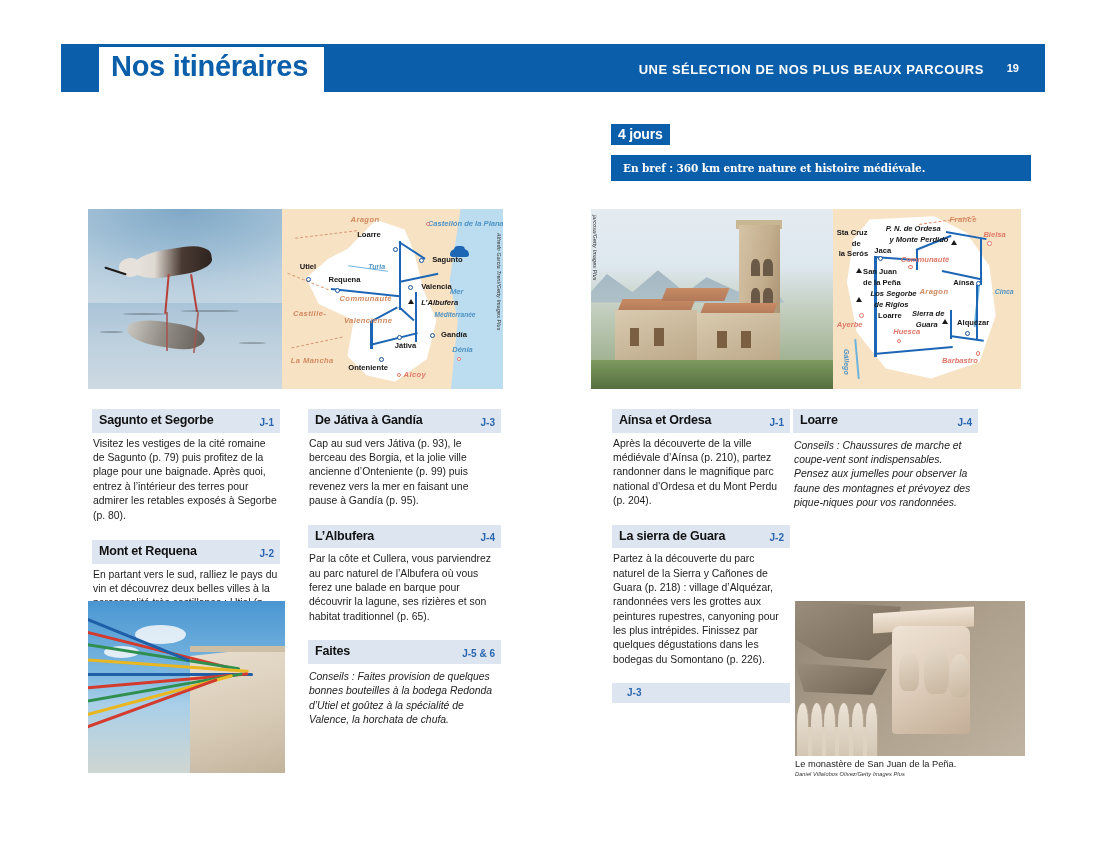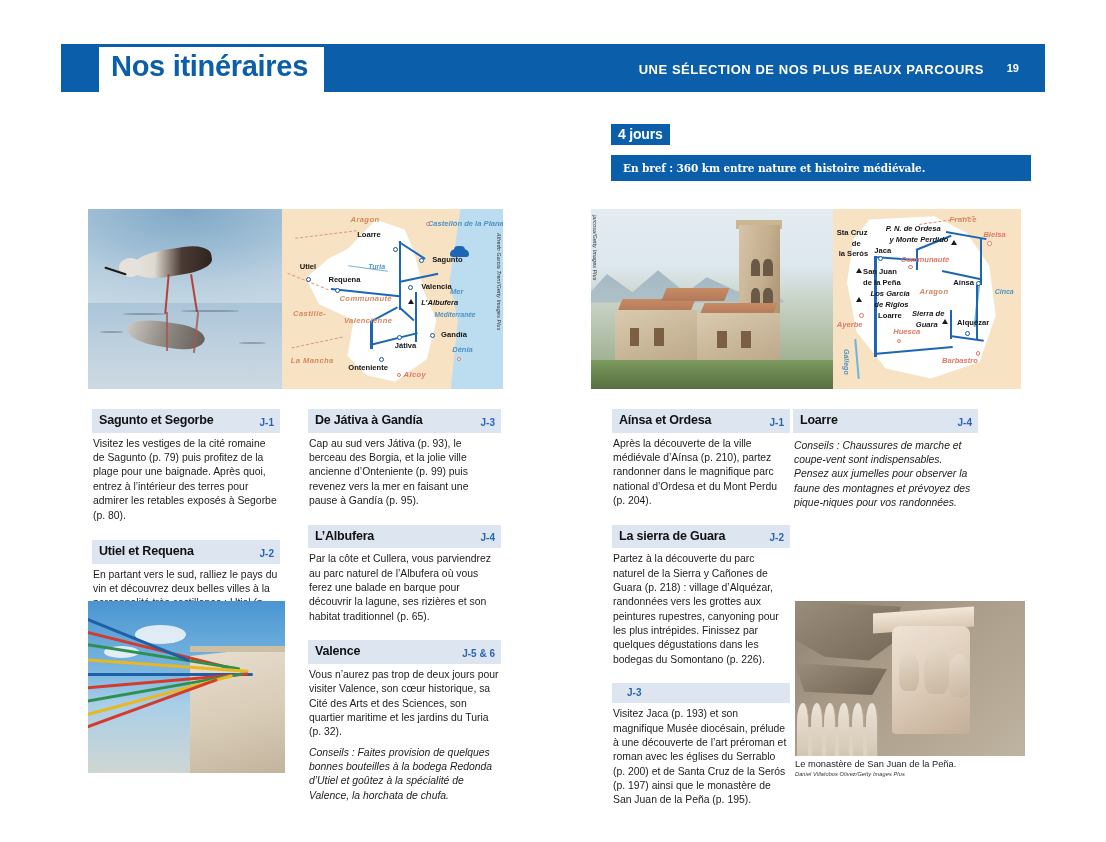--- a/index.html
+++ b/index.html
@@ -355,21 +355,21 @@
   <div class="col" style="left:92px; top:409px; width:188px;">
     <div class="entry">
       <div class="entry-head">
         <div class="entry-name">Sagunto et Segorbe</div>
         <div class="entry-tag">J-1</div>
       </div>
       <div class="entry-body">Visitez les vestiges de la cité romaine de Sagunto (p. 79) puis profitez de la plage pour une baignade. Après quoi, entrez à l’intérieur des terres pour admirer les retables exposés à Segorbe (p. 80).</div>
     </div>
     <div class="entry" style="margin-top:17px;">
       <div class="entry-head">
-        <div class="entry-name">Utiel et Requena</div>
+        <div class="entry-name">Mont et Requena</div>
         <div class="entry-tag">J-2</div>
       </div>
       <div class="entry-body">En partant vers le sud, ralliez le pays du vin et découvrez deux belles villes à la personnalité très castillanes : Utiel (p. 67) et Requena (p. 66).</div>
     </div>
   </div>
 
   <div class="col" style="left:296px; top:409px; width:193px;margin-left:12px;">
     <div class="entry">
       <div class="entry-head">
         <div class="entry-name">De Játiva à Gandía</div>
@@ -379,24 +379,23 @@
     </div>
     <div class="entry" style="margin-top:16px;">
       <div class="entry-head">
         <div class="entry-name">L’Albufera</div>
         <div class="entry-tag">J-4</div>
       </div>
       <div class="entry-body">Par la côte et Cullera, vous parviendrez au parc naturel de l’Albufera où vous ferez une balade en barque pour découvrir la lagune, ses rizières et son habitat traditionnel (p. 65).</div>
     </div>
     <div class="entry" style="margin-top:16px;">
       <div class="entry-head">
-        <div class="entry-name">Valence</div>
+        <div class="entry-name">Faites</div>
         <div class="entry-tag">J-5 &amp; 6</div>
       </div>
-      <div class="entry-body">Vous n’aurez pas trop de deux jours pour visiter Valence, son cœur historique, sa Cité des Arts et des Sciences, son quartier maritime et les jardins du Turia (p. 32).</div>
       <div class="entry-tip">Conseils : Faites provision de quelques bonnes bouteilles à la bodega Redonda d’Utiel et goûtez à la spécialité de Valence, la horchata de chufa.</div>
     </div>
   </div>
 
   <div class="photo-block" style="left:88px; top:601px; width:197px;">
     <div class="photo ph-ribbons" style="width:197px; height:172px;">
       <div class="cloud" style="left:24%; top:14%; width:26%; height:11%;"></div>
       <div class="cloud" style="left:8%; top:26%; width:18%; height:7%;"></div>
       <div class="bldg"></div>
       <div class="cornice" style="top:26%;"></div>
@@ -481,21 +480,21 @@
         <div class="m-lbl city" style="left:2%; top:11%;">Sta Cruz</div>
         <div class="m-lbl city" style="left:10%; top:17%;">de</div>
         <div class="m-lbl city" style="left:3%; top:23%;">la Serós</div>
         <div class="m-lbl city" style="left:22%; top:21%;">Jaca</div>
         <div class="m-dot" style="left:24%; top:26%;"></div>
         <div class="m-lbl sea" style="left:36%; top:26%; color:#e0796a;">Communauté</div>
         <div class="m-dot pink" style="left:40%; top:31%;"></div>
         <div class="m-lbl city" style="left:16%; top:33%;">San Juan</div>
         <div class="m-lbl city" style="left:16%; top:39%;">de la Peña</div>
         <div class="m-tri" style="left:12%; top:33%;"></div>
-        <div class="m-lbl park" style="left:20%; top:45%;">Los Garcia</div>
+        <div class="m-lbl park" style="left:20%; top:45%;">Los Segorbe</div>
         <div class="m-lbl park" style="left:22%; top:51%;">de Riglos</div>
         <div class="m-tri" style="left:12%; top:49%;"></div>
         <div class="m-lbl region" style="left:46%; top:44%;">Aragon</div>
         <div class="m-lbl city" style="left:24%; top:57%;">Loarre</div>
         <div class="m-lbl city" style="left:64%; top:39%;">Aínsa</div>
         <div class="m-dot" style="left:76%; top:40%;"></div>
         <div class="m-lbl water" style="left:86%; top:44%;">Cinca</div>
         <div class="m-lbl park" style="left:42%; top:56%;">Sierra de</div>
         <div class="m-lbl park" style="left:44%; top:62%;">Guara</div>
         <div class="m-tri" style="left:58%; top:61%;"></div>
@@ -524,21 +523,20 @@
       <div class="entry-head">
         <div class="entry-name">La sierra de Guara</div>
         <div class="entry-tag">J-2</div>
       </div>
       <div class="entry-body">Partez à la découverte du parc naturel de la Sierra y Cañones de Guara (p. 218) : village d’Alquézar, randonnées vers les grottes aux peintures rupestres, canyoning pour les plus intrépides. Finissez par quelques dégustations dans les bodegas du Somontano (p. 226).</div>
     </div>
     <div class="entry" style="margin-top:16px;">
       <div class="entry-head">
         <div class="entry-tag">J-3</div>
       </div>
-      <div class="entry-body">Visitez Jaca (p. 193) et son magnifique Musée diocésain, prélude à une découverte de l’art préroman et roman avec les églises du Serrablo (p. 200) et de Santa Cruz de la Serós (p. 197) ainsi que le monastère de San Juan de la Peña (p. 195).</div>
     </div>
   </div>
 
   <div class="col" style="left:240px; top:409px; width:185px;">
     <div class="entry">
       <div class="entry-head">
         <div class="entry-name">Loarre</div>
         <div class="entry-tag">J-4</div>
       </div>
       <div class="entry-tip">Conseils : Chaussures de marche et coupe-vent sont indispensables. Pensez aux jumelles pour observer la faune des montagnes et prévoyez des pique-niques pour vos randonnées.</div>

